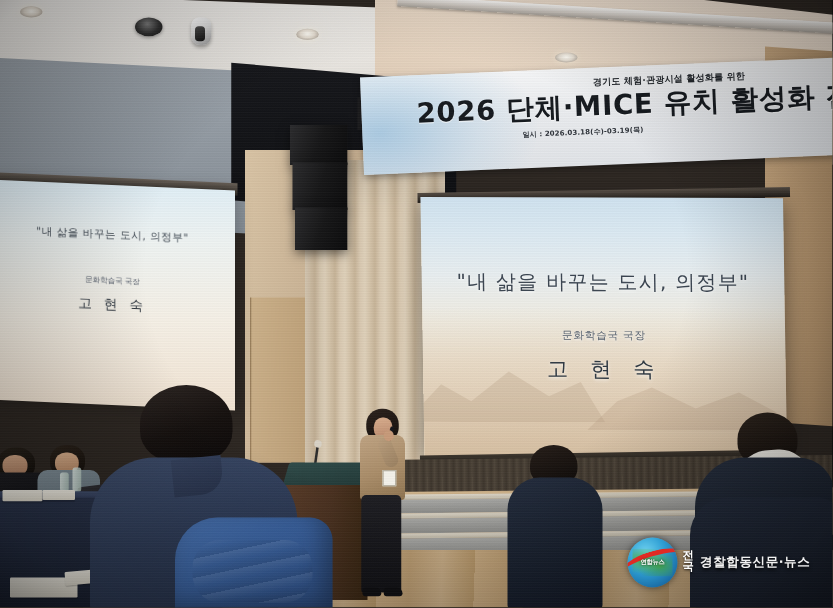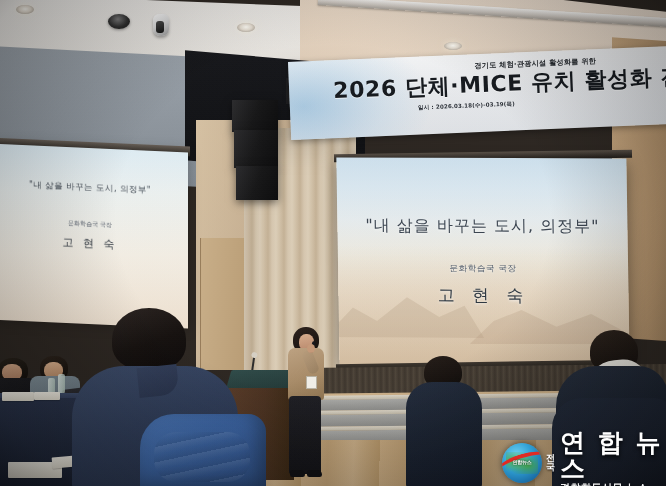--- a/index.html
+++ b/index.html
@@ -547,18 +547,17 @@
     <div class="wm-globe">
       <span class="land"></span>
       <span class="swoosh"></span>
       <span class="gtext">연합뉴스</span>
     </div>
     <div class="wm-prefix">
       <span>전</span>
       <span>국</span>
     </div>
     <div class="wm-right">
-      <span class="wm-main">연 합 뉴 스</span>
       <span class="wm-sub">경찰합동신문·뉴스</span>
     </div>
   </div>
 
 </div>
 
 </body></html>

